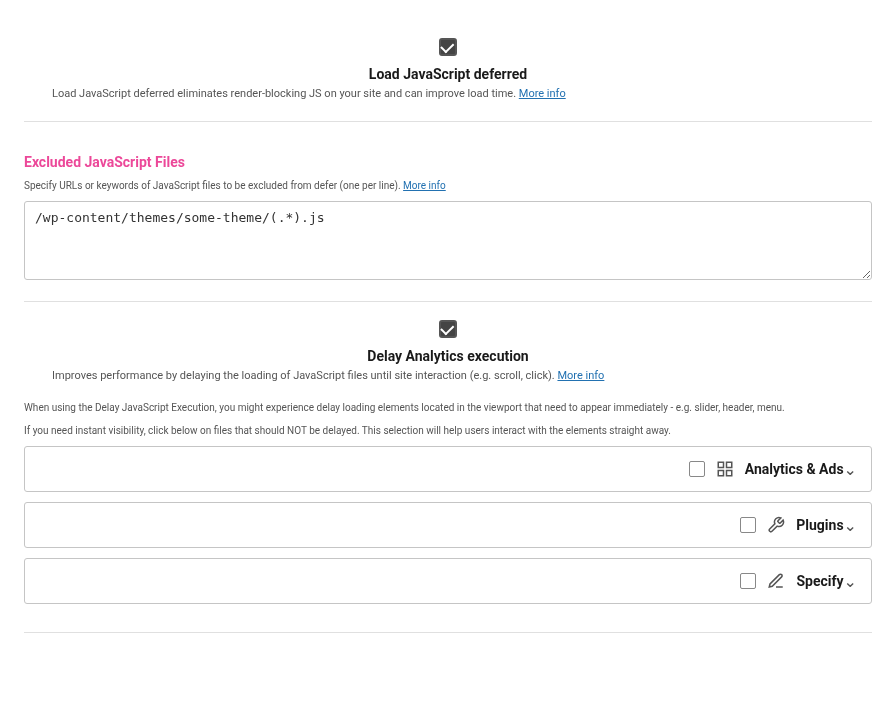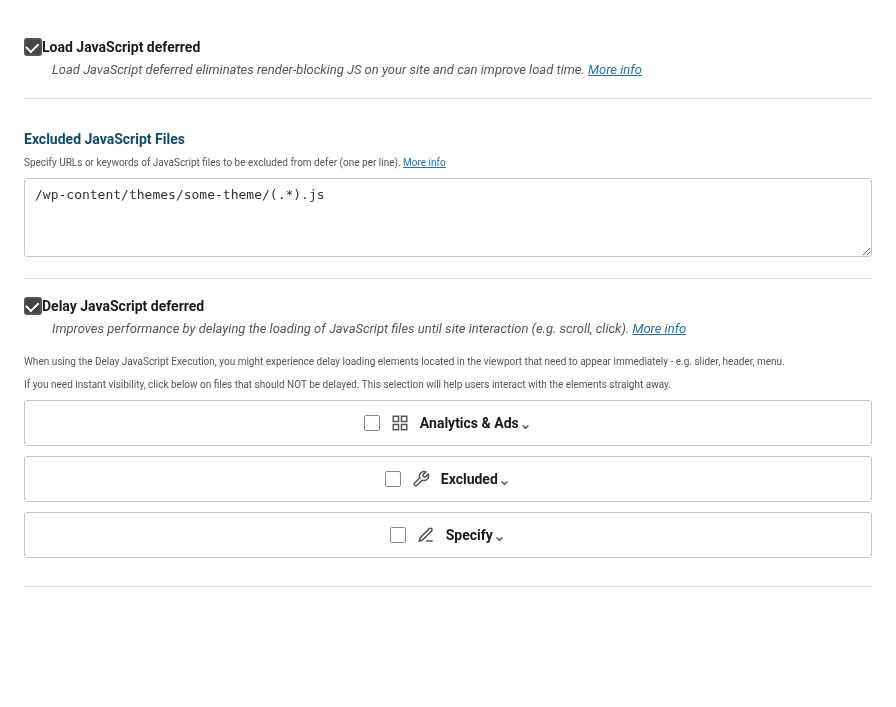--- a/index.html
+++ b/index.html
@@ -18,20 +18,22 @@
     }
 
     .section {
       padding: 18px 0;
       border-bottom: 1px solid #e0e0e0;
     }
 
     .checkbox-wrap {
       display: flex;
       align-items: center;
+      gap: 10px;
+      flex-direction: column;
     }
 
     .custom-checkbox {
       width: 18px;
       height: 18px;
       min-width: 18px;
       border: 2px solid #555;
       border-radius: 3px;
       background: #444;
       display: flex;
@@ -51,46 +53,45 @@
       display: block;
     }
 
     .section-title {
       font-weight: 700;
       font-size: 14px;
       color: #1a1a1a;
     }
 
     .section-desc {
-      font-size: 13px;
+      font-size: 11px;
       color: #555;
       margin-top: 4px;
       line-height: 1.5;
-      font-style: italic;
     }
 
     .section-desc.indented {
       margin-left: 28px;
     }
 
     .more-info-link {
       color: #2271b1;
       text-decoration: underline;
       cursor: pointer;
     }
 
     .subsection {
       margin-top: 14px;
       padding-left: 0;
     }
 
     .subsection-title {
       font-weight: 700;
       font-size: 14px;
-      color: #0c4a6e;
+      color: #ec4899;
       margin-bottom: 8px;
     }
 
     .subsection-desc {
       font-size: 10px;
       color: #555;
       line-height: 1.5;
       margin-bottom: 8px;
     }
 
@@ -117,21 +118,21 @@
 
     .accordion-item {
       border: 1px solid #c5c5c5;
       border-radius: 3px;
       margin-bottom: 10px;
       display: flex;
       align-items: center;
       padding: 12px 14px;
       cursor: pointer;
       background: #fff;
-      justify-content: center;
+      justify-content: flex-end;
     }
 
     .accordion-left {
       display: flex;
       align-items: center;
       gap: 10px;
     }
 
     .accordion-checkbox {
       width: 16px;
@@ -186,21 +187,21 @@
     </p>
     <div class="textarea-wrap">
       <textarea class="exclude-textarea" style="">/wp-content/themes/some-theme/(.*).js</textarea>
     </div>
   </div>
 </div>
 
 <div class="section">
   <div class="checkbox-wrap">
     <div class="custom-checkbox checked"></div>
-    <span class="section-title">Delay JavaScript deferred</span>
+    <span class="section-title">Delay Analytics execution</span>
   </div>
   <p class="section-desc indented">
     <span>Improves performance by delaying the loading of JavaScript files until site interaction (e.g. scroll, click).</span>
     <a class="more-info-link" href="#">More info</a>
   </p>
 
   <div class="one-click-section">
     <p class="subsection-desc">When using the Delay JavaScript Execution, you might experience delay loading elements located in the viewport that need to appear immediately - e.g. slider, header, menu.</p>
     <p class="subsection-desc">If you need instant visibility, click below on files that should NOT be delayed. This selection will help users interact with the elements straight away.</p>
 
@@ -221,21 +222,21 @@
     </div>
 
     <div class="accordion-item">
       <div class="accordion-left">
         <span class="accordion-checkbox"></span>
         <span class="accordion-icon">
           <svg width="18" height="18" viewBox="0 0 24 24" fill="none" stroke="#555" stroke-width="2">
             <path d="M14.7 6.3a1 1 0 0 0 0 1.4l1.6 1.6a1 1 0 0 0 1.4 0l3.77-3.77a6 6 0 0 1-7.94 7.94l-6.91 6.91a2.12 2.12 0 0 1-3-3l6.91-6.91a6 6 0 0 1 7.94-7.94l-3.76 3.76z"></path>
           </svg>
         </span>
-        <span class="accordion-label">Excluded</span>
+        <span class="accordion-label">Plugins</span>
       </div>
       <span class="chevron">⌄</span>
     </div>
 
     <div class="accordion-item">
       <div class="accordion-left">
         <span class="accordion-checkbox"></span>
         <span class="accordion-icon">
           <svg width="18" height="18" viewBox="0 0 24 24" fill="none" stroke="#555" stroke-width="2">
             <path d="M12 20h9"></path>

